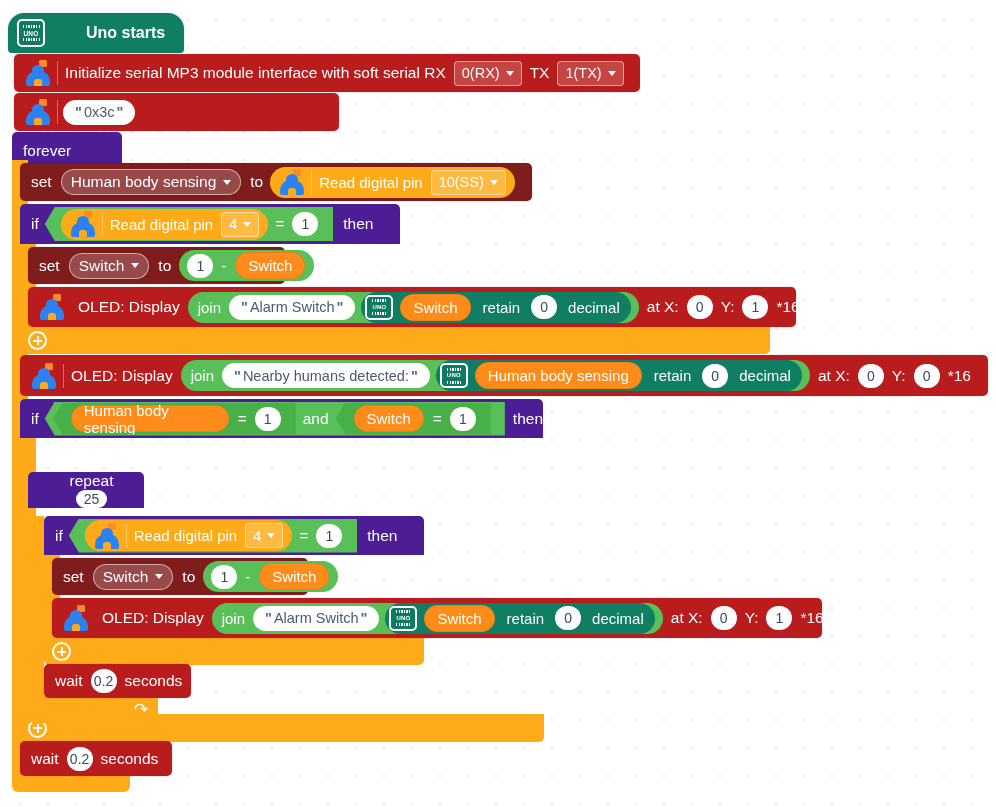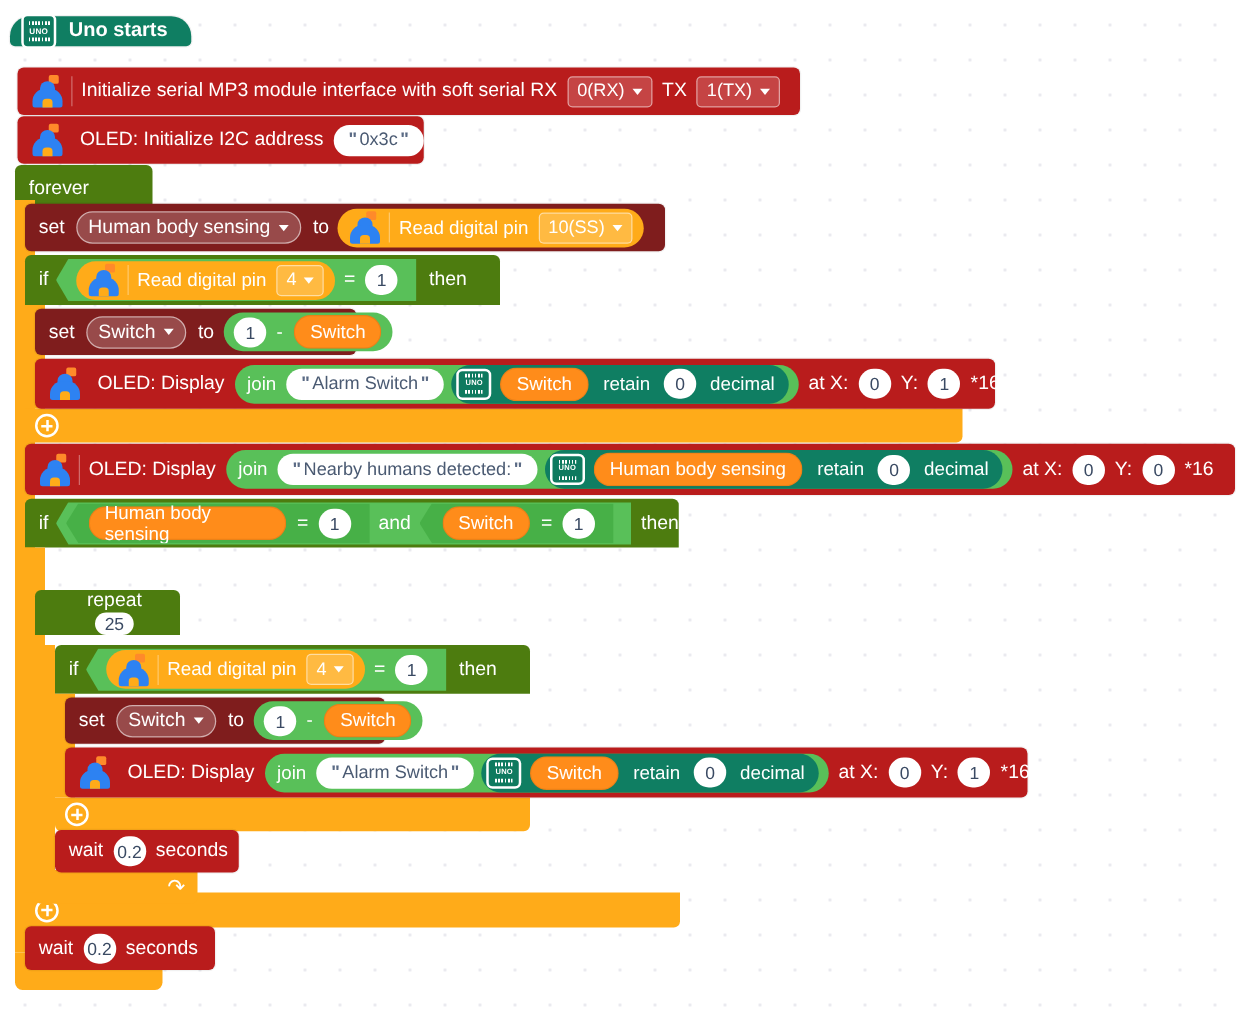--- a/index.html
+++ b/index.html
@@ -37,25 +37,26 @@
     background: #b91c1c;
     height: 38px;
     padding: 0 9px 0 0;
     border-radius: 5px;
   }
   .stack.var {        
     background: #7f1d1d;
   }
   .hat {
     background: #0f7e62;
-    height: 24px;
+    height: 40px;
     padding: 0 14px 0 6px;
     border-radius: 16px 16px 4px 4px;
     font-weight: 600;
     font-size: 16px;
+    gap: 31px;
   }
 
   .lbl { padding: 0 5px; }
   .lbl.first { padding-left: 11px; }
 
   
   .icon-sep {
     width: 1px; height: 24px;
     background: rgba(255,255,255,0.35);
     margin: 0 2px 0 4px;
@@ -243,21 +244,21 @@
     padding: 0 6px;
     color:#ffffff; font-size:15.5px;
     margin: 0 2px;
     clip-path: polygon(10px 0, 100% 0, 100% 50%, 100% 100%, 10px 100%, 0 50%);
     padding-left: 14px; padding-right: 12px;
   }
   .hex.inner { height: 32px; }
 
   
   .cblock-head {
-    background:#4d7c0f;
+    background:#4c1d95;
     height: 38px;
     display:flex; align-items:center;
     color:#ffffff; font-size:15.5px;
     border-radius: 5px 5px 0 0;
     padding-left: 11px;
   }
 
   
   .bar { background:#ffab19; }
 </style>
@@ -296,21 +297,20 @@
   </div>
 
   <div class="abs blk stack" style="left:14px; top:93px; width:325px;">
     <span class="bot-icon">
       <span class="ant"></span>
         <span class="head"></span>
         <span class="body"></span>
         <span class="notch"></span>
     </span>
     <span class="icon-sep"></span>
-    <span class="lbl">OLED: Initialize I2C address</span>
     <span class="txt-oval">
       <span class="q">"</span>
       <span>0x3c</span>
       <span class="q">"</span>
     </span>
   </div>
 
   <div class="abs cblock-head" style="left:12px; top:132px; width:110px;">
     <span>forever</span>
   </div>

